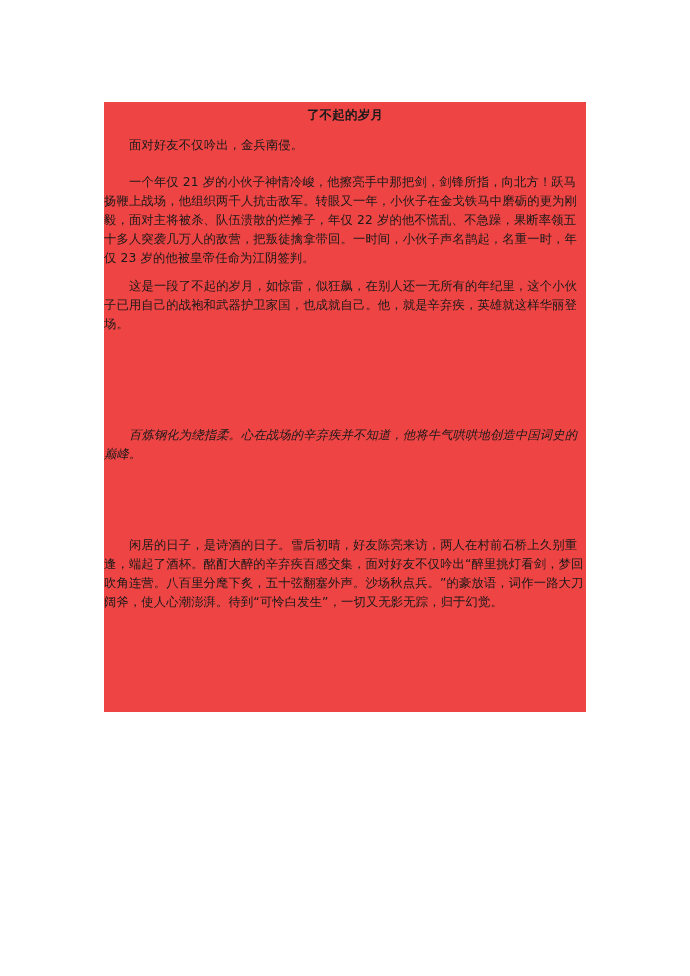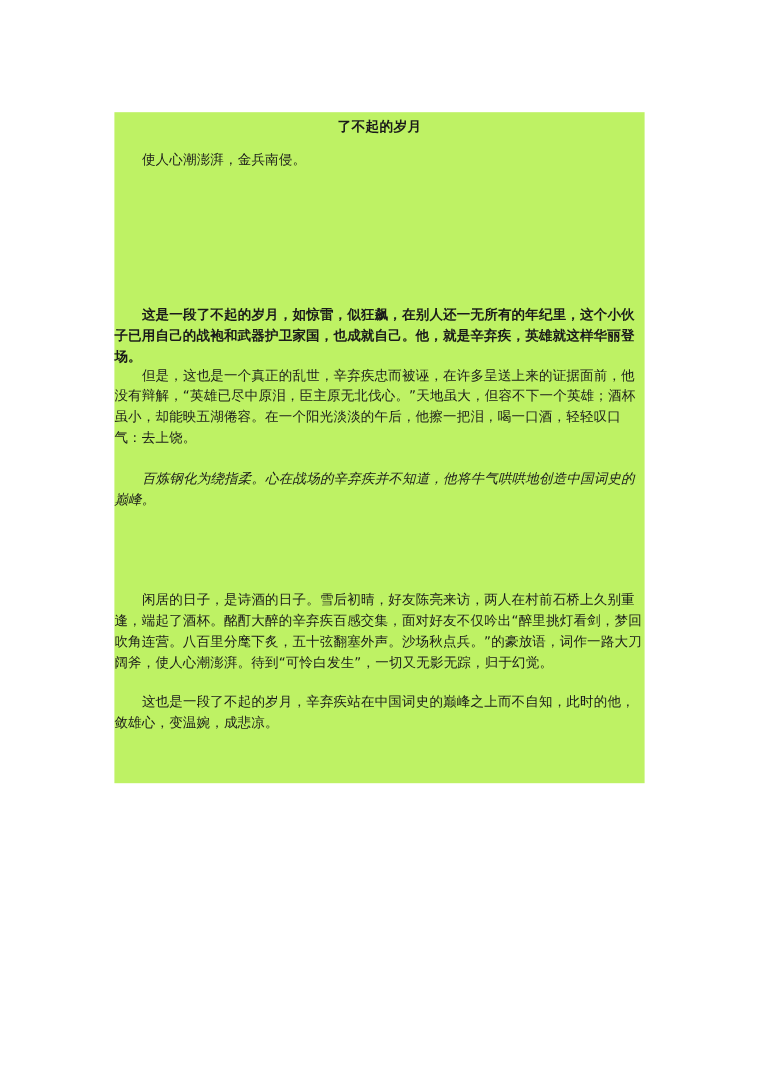--- a/index.html
+++ b/index.html
@@ -14,21 +14,21 @@
       overflow: hidden;
       font-family: "DejaVu Sans", "Liberation Sans", sans-serif;
       color: #1a1a1a;
     }
     .panel {
       position: absolute;
       left: 104px;
       top: 102px;
       width: 482px;
       height: 610px;
-      background: #bef264;
+      background: #ef4444;
       box-sizing: border-box;
       padding: 0 0 0 0;
     }
     .title {
       text-align: center;
       font-weight: bold;
       font-size: 12.5px;
       line-height: 16px;
       margin: 5px 0 0 0;
       letter-spacing: 0.2px;
@@ -37,32 +37,31 @@
       font-size: 12.3px;
       line-height: 19px;
       text-indent: 25px;
       margin: 0;
       padding: 0 2px 0 0;
       white-space: normal;
       letter-spacing: 0.15px;
     }
     .p0 { position: absolute; top: 34px; left: 0; right: 0; }
     .p1 { position: absolute; top: 71px; left: 0; right: 0; }
-    .p2 { position: absolute; top: 175px; left: 0; right: 0; font-weight: bold; }
+    .p2 { position: absolute; top: 175px; left: 0; right: 0; }
     .p3 { position: absolute; top: 230px; left: 0; right: 0; }
     .p4 { position: absolute; top: 324px; left: 0; right: 0; font-style: italic; }
     .p5 { position: absolute; top: 379px; left: 0; right: 0; }
     .p6 { position: absolute; top: 434px; left: 0; right: 0; }
     .p7 { position: absolute; top: 527px; left: 0; right: 0; }
     .p8 { position: absolute; top: 582px; left: 0; right: 0; }
   </style>
 </head>
 <body>
 
 <div class="panel">
   <div class="title">了不起的岁月</div>
-  <p class="para p0">使人心潮澎湃，金兵南侵。</p>
+  <p class="para p0">面对好友不仅吟出，金兵南侵。</p>
+  <p class="para p1">一个年仅 21 岁的小伙子神情冷峻，他擦亮手中那把剑，剑锋所指，向北方！跃马扬鞭上战场，他组织两千人抗击敌军。转眼又一年，小伙子在金戈铁马中磨砺的更为刚毅，面对主将被杀、队伍溃散的烂摊子，年仅 22 岁的他不慌乱、不急躁，果断率领五十多人突袭几万人的敌营，把叛徒擒拿带回。一时间，小伙子声名鹊起，名重一时，年仅 23 岁的他被皇帝任命为江阴签判。</p>
   <p class="para p2">这是一段了不起的岁月，如惊雷，似狂飙，在别人还一无所有的年纪里，这个小伙子已用自己的战袍和武器护卫家国，也成就自己。他，就是辛弃疾，英雄就这样华丽登场。</p>
-  <p class="para p3">但是，这也是一个真正的乱世，辛弃疾忠而被诬，在许多呈送上来的证据面前，他没有辩解，“英雄已尽中原泪，臣主原无北伐心。”天地虽大，但容不下一个英雄；酒杯虽小，却能映五湖倦容。在一个阳光淡淡的午后，他擦一把泪，喝一口酒，轻轻叹口气：去上饶。</p>
   <p class="para p4">百炼钢化为绕指柔。心在战场的辛弃疾并不知道，他将牛气哄哄地创造中国词史的巅峰。</p>
   <p class="para p6">闲居的日子，是诗酒的日子。雪后初晴，好友陈亮来访，两人在村前石桥上久别重逢，端起了酒杯。酩酊大醉的辛弃疾百感交集，面对好友不仅吟出“醉里挑灯看剑，梦回吹角连营。八百里分麾下炙，五十弦翻塞外声。沙场秋点兵。”的豪放语，词作一路大刀阔斧，使人心潮澎湃。待到“可怜白发生”，一切又无影无踪，归于幻觉。</p>
-  <p class="para p7">这也是一段了不起的岁月，辛弃疾站在中国词史的巅峰之上而不自知，此时的他，敛雄心，变温婉，成悲凉。</p>
 </div>
 
 </body></html>

